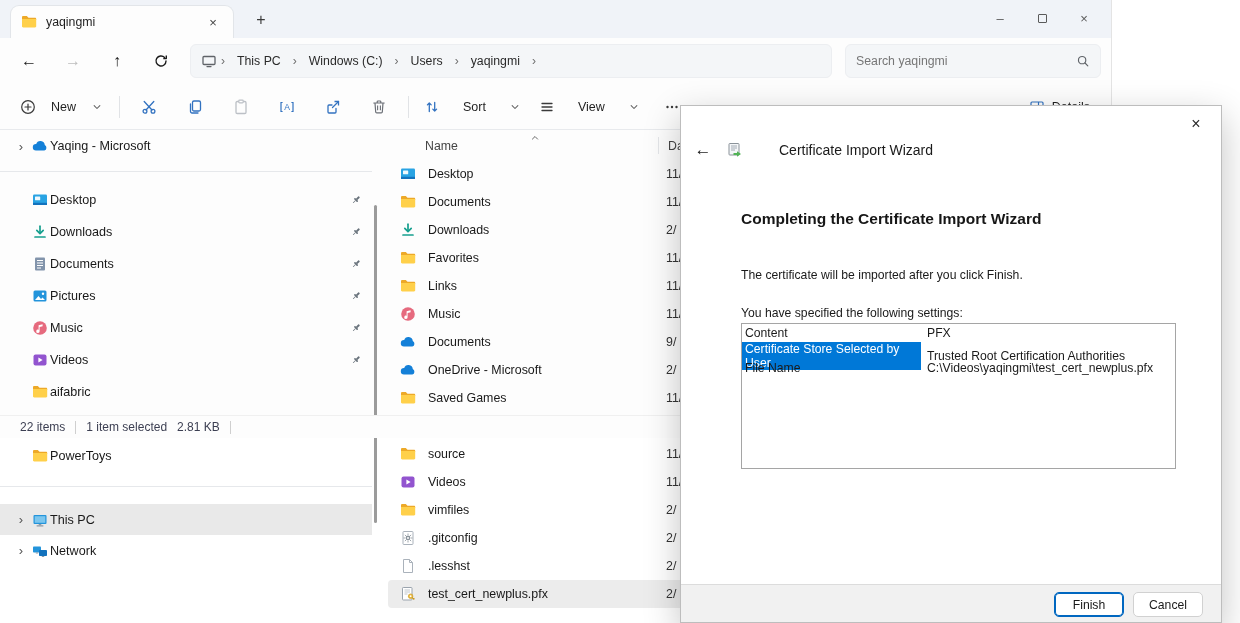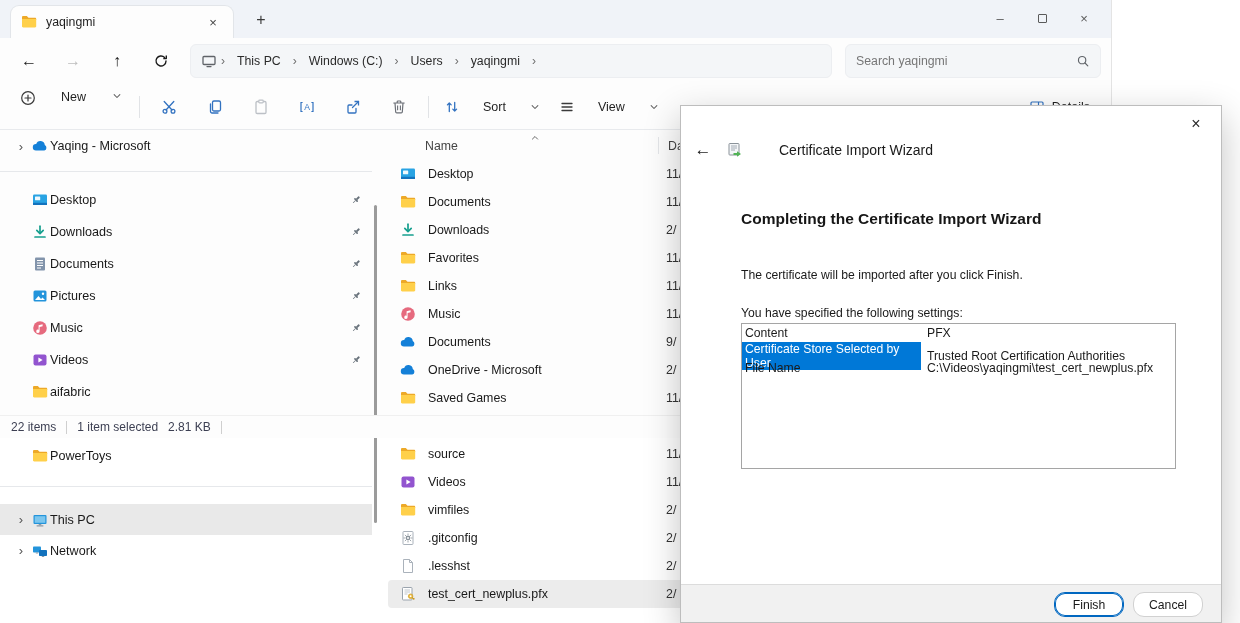--- a/index.html
+++ b/index.html
@@ -21,21 +21,21 @@
   .navbtn{width:30px;height:30px;display:flex;align-items:center;justify-content:center;font-size:16px;color:#1b1b1b}
   .navbtn.disabled{color:#bdbdbd}
   .crumbbox{position:absolute;left:190px;top:6px;width:642px;height:34px;background:#f4f6f8;border:1px solid #eceef1;border-radius:6px;display:flex;align-items:center;padding:0 10px;gap:2px}
   .crumb{font-size:12.3px;color:#2b2b2b;padding:3px 8px;border-radius:4px}
   .crumbsep{color:#6f6f6f;font-size:12px;padding:0 2px}
   .searchbox{position:absolute;left:845px;top:6px;width:256px;height:34px;background:#f4f6f8;border:1px solid #eceef1;border-radius:6px;display:flex;align-items:center;padding:0 10px}
   .searchbox input{flex:1;border:none;background:transparent;outline:none;font-size:12.3px;color:#444;font-family:inherit}
   .searchbox input::placeholder{color:#767676}
 
   .toolbar{position:absolute;left:0;top:84px;width:100%;height:46px;background:#fdfdfd;border-bottom:1px solid #e8eaed;display:flex;align-items:center;padding-left:10px}
-  .tnew{display:flex;gap:25px;height:34px;padding:0 10px;border-radius:5px;font-size:12.5px;color:#1f1f1f}
+  .tnew{display:flex;align-items:center;gap:15px;height:34px;padding:0 10px;border-radius:5px;font-size:12.5px;color:#1f1f1f}
   .vdiv{width:1px;height:22px;background:#e1e3e6;margin:0 6px}
   .tbtn{width:46px;height:34px;display:flex;align-items:center;justify-content:center;border-radius:5px}
   .tmenu{display:flex;align-items:center;gap:23px;height:34px;padding:0 9px;border-radius:5px;font-size:12.5px;color:#1f1f1f}
   .tspace{flex:1}
   .tdetails{display:flex;align-items:center;gap:7px;height:34px;padding:0 9px;margin-right:12px;font-size:12.5px;color:#1f1f1f}
   .chev{color:#5f5f5f}
 
   
   .sidebar{position:absolute;left:0;top:131px;width:372px;height:466px}
   .srow{display:flex;align-items:center;height:30px;padding-left:10px;font-size:12.6px;color:#191919}
@@ -52,39 +52,39 @@
   .fhead{position:relative;height:29px;font-size:12.3px;color:#454545}
   .fhead .hname{position:absolute;left:37px;top:8px}
   .fhead .hcaret{position:absolute;left:141px;top:1px;color:#666}
   .fhead .hsep{position:absolute;left:270px;top:6px;width:1px;height:17px;background:#e4e6e9}
   .fhead .hdate{position:absolute;left:280px;top:8px}
   .frow{position:relative;display:flex;align-items:center;height:28px;padding-left:12px;font-size:12.4px;color:#191919}
   .frow .fname{margin-left:12px}
   .frow .fdate{position:absolute;left:278px;color:#333}
   .frow.sel{background:#ececec;border-radius:4px}
 
-  .statusbar{position:absolute;left:0;bottom:0;width:1112px;height:23px;display:flex;align-items:center;gap:10px;padding-left:11px;font-size:12px;color:#3c3f52;background:#fdfdfd;border-top:1px solid #f0f0f0}
+  .statusbar{position:absolute;left:0;bottom:0;width:1112px;height:23px;display:flex;align-items:center;gap:10px;padding-left:20px;font-size:12px;color:#3c3f52;background:#fdfdfd;border-top:1px solid #f0f0f0}
   .ssep{width:1px;height:13px;background:#cfcfcf}
 
   
   .dialog{position:absolute;left:680px;top:105px;width:542px;height:518px;background:#fff;border:1px solid #bdbdbd;box-shadow:0 12px 34px rgba(0,0,0,.24);z-index:10;font-size:12.2px;color:#1a1a1a}
   .dclose{position:absolute;right:10px;top:4px;width:30px;height:28px;display:flex;align-items:center;justify-content:center;font-size:16px;color:#2b2b2b}
   .dtitle{position:absolute;left:10px;top:32px;height:24px;display:flex;align-items:center;gap:12px}
   .dback{width:24px;height:24px;display:flex;align-items:center;justify-content:center;font-size:17px;color:#1a1a1a}
   .dtitletext{margin-left:24px;font-size:14px}
   .dheading{position:absolute;left:60px;top:104px;font-size:15.5px;font-weight:700;color:#161616}
   .dline1{position:absolute;left:60px;top:162px}
   .dline2{position:absolute;left:60px;top:200px}
   .dtable{position:absolute;left:60px;top:217px;width:435px;height:146px;border:1px solid #a5a5a5;background:#fff;overflow:hidden}
   .drow{display:grid;grid-template-columns:179px 1fr;height:17.5px;align-items:center}
   .drow .dl{padding-left:3px;height:100%;display:flex;align-items:center}
   .drow .dv{padding-left:6px}
   .drow .dl.hl{background:#0078d7;color:#fff}
   .dfooter{position:absolute;left:0;bottom:0;width:100%;height:38px;background:#f1f1f1;border-top:1px solid #dcdcdc}
-  .dbtn{position:absolute;top:7px;width:70px;height:25px;background:#fff;border-radius:11px;font-size:12.2px;color:#1a1a1a;display:flex;align-items:center;justify-content:center;font-family:inherit}
+  .dbtn{position:absolute;top:7px;width:70px;height:25px;background:#fff;border-radius:5px;font-size:12.2px;color:#1a1a1a;display:flex;align-items:center;justify-content:center;font-family:inherit}
   .dbtn.primary{left:373px;border:1px solid #0067c0;box-shadow:inset 0 0 0 1px #0067c0}
   .dbtn.normal{left:452px;border:1px solid #d1d1d1}
 
   .ic{width:16px;height:16px;flex:none}
   .ic14{width:14px;height:14px;flex:none}
   .ic12{width:12px;height:12px;flex:none}
 </style>
 </head>
 <body>
 

